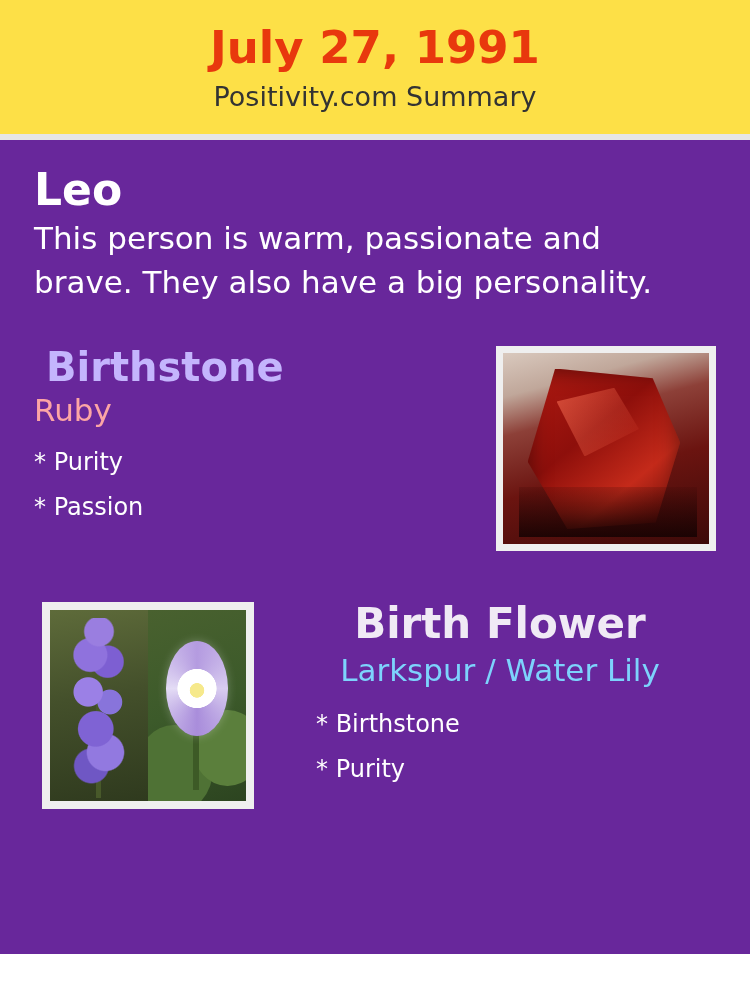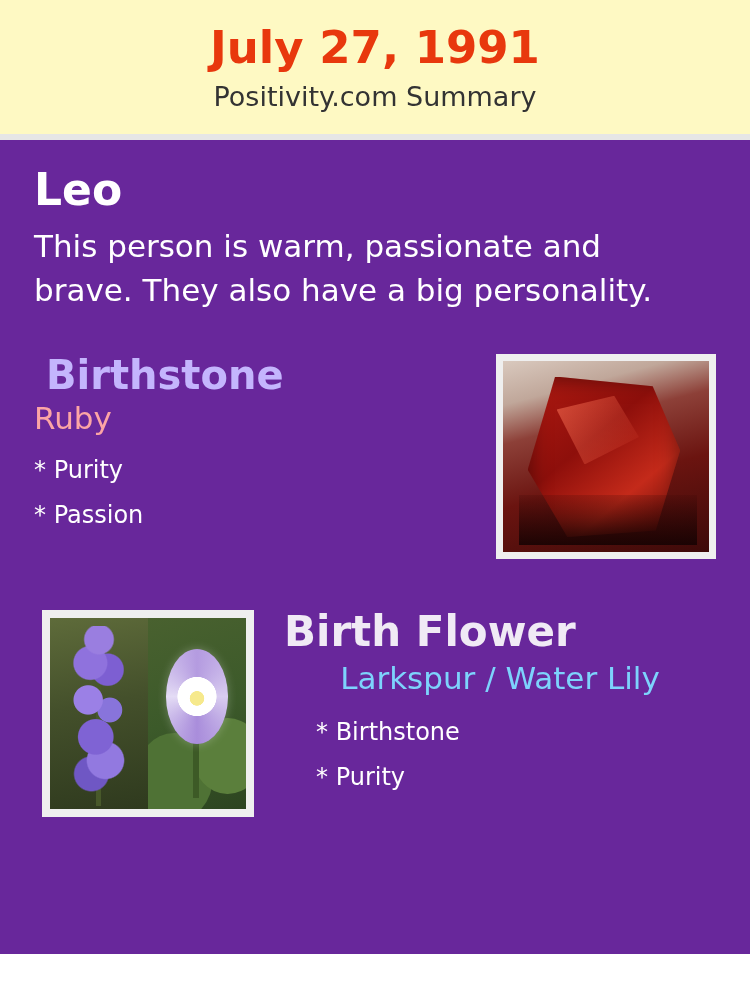--- a/index.html
+++ b/index.html
@@ -10,21 +10,21 @@
   body {
     width: 750px;
     height: 1000px;
     font-family: "DejaVu Sans", sans-serif;
     background: #ffffff;
     overflow: hidden;
   }
 
   
   .header {
-    background: #fef9c3;
+    background: #fde047;
     padding: 24px 20px 16px 20px;
     text-align: center;
   }
   .header-date {
     color: #e8380d;
     font-size: 45px;
     font-weight: bold;
     line-height: 1.05;
     letter-spacing: 0px;
     margin: 0 0 10px 0;
@@ -53,21 +53,21 @@
     padding: 28px 34px 20px 34px;
     height: 814px;
     position: relative;
   }
 
   .sign-title {
     color: #ffffff;
     font-size: 44px;
     font-weight: bold;
     line-height: 1;
-    margin: 0 0 12px 0;
+    margin: 0 0 4px 0;
   }
   .sign-desc {
     color: #ffffff;
     font-size: 31px;
     line-height: 1.42;
     margin: 0;
     max-width: 640px;
   }
 
   
@@ -242,21 +242,21 @@
   .flower-text {
     margin-left: 250px;
     text-align: left;
   }
   .flower-heading {
     color: #f0eaf5;
     font-size: 42px;
     font-weight: bold;
     line-height: 1.05;
     margin: 0 0 6px 0;
-    text-align: left;
+    text-align: center;
   }
   .flower-sub {
     color: #7dd3fc;
     font-size: 31px;
     line-height: 1.2;
     margin: 0 0 12px 0;
     text-align: center;
   }
   .flower-traits {
     padding-left: 32px;

